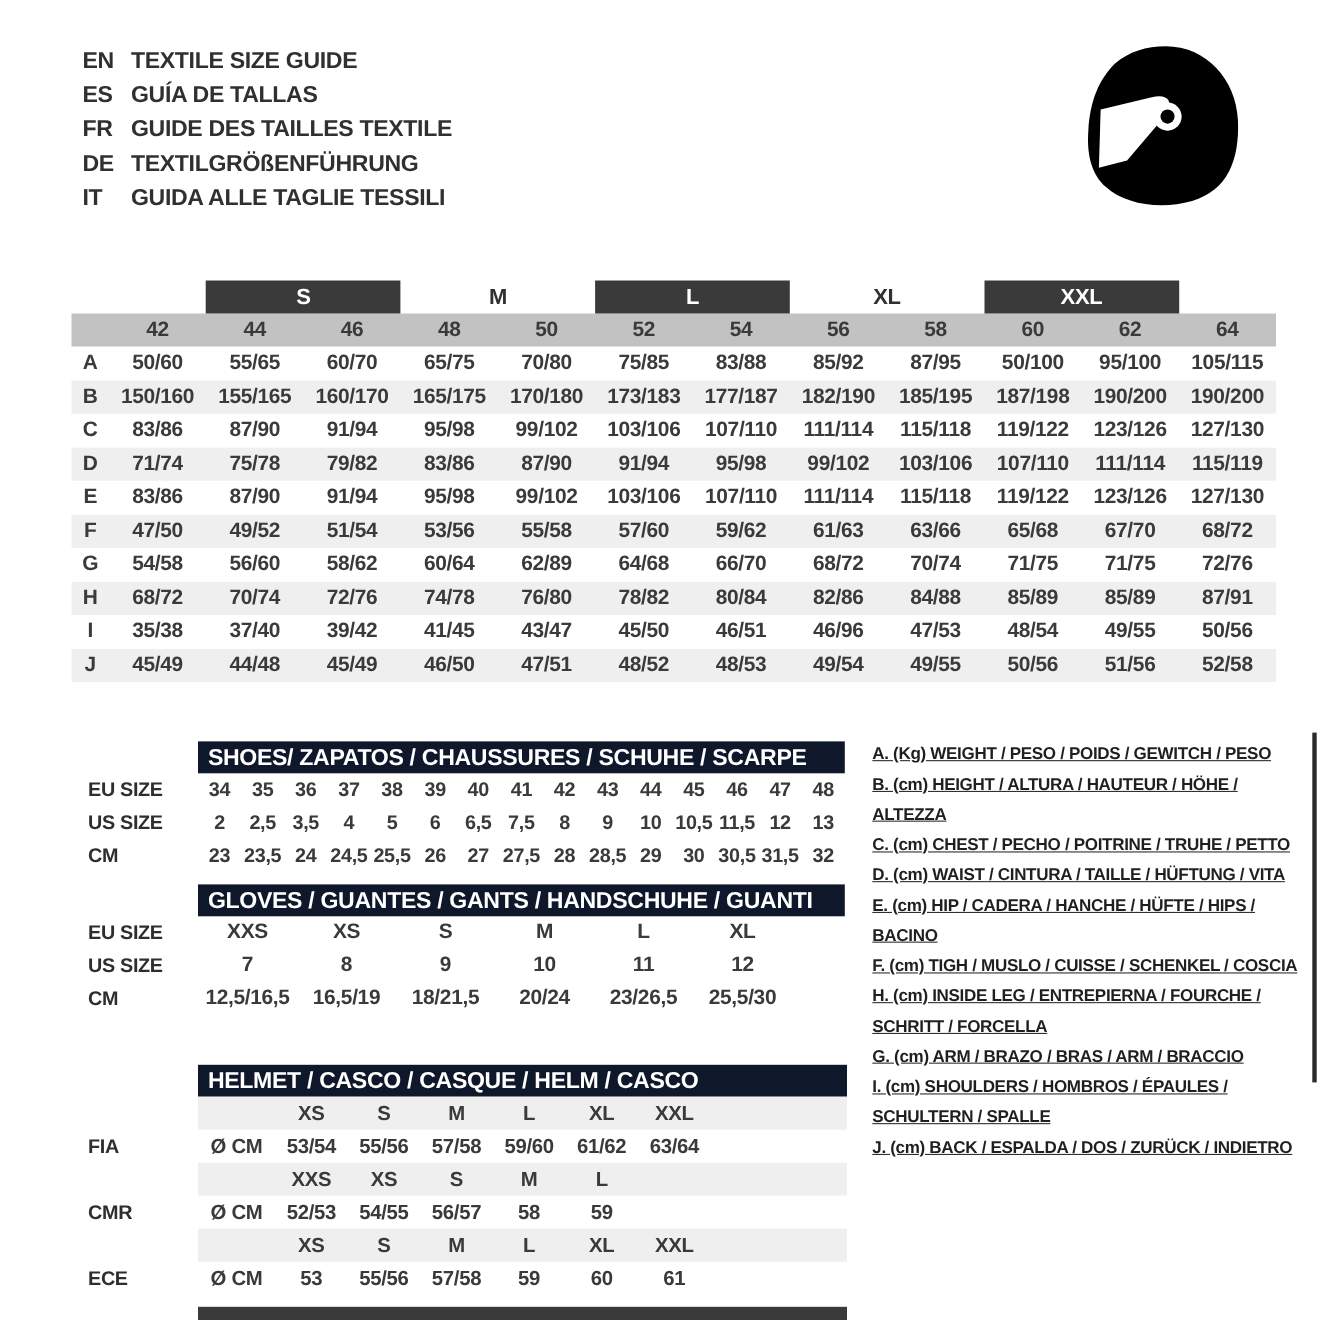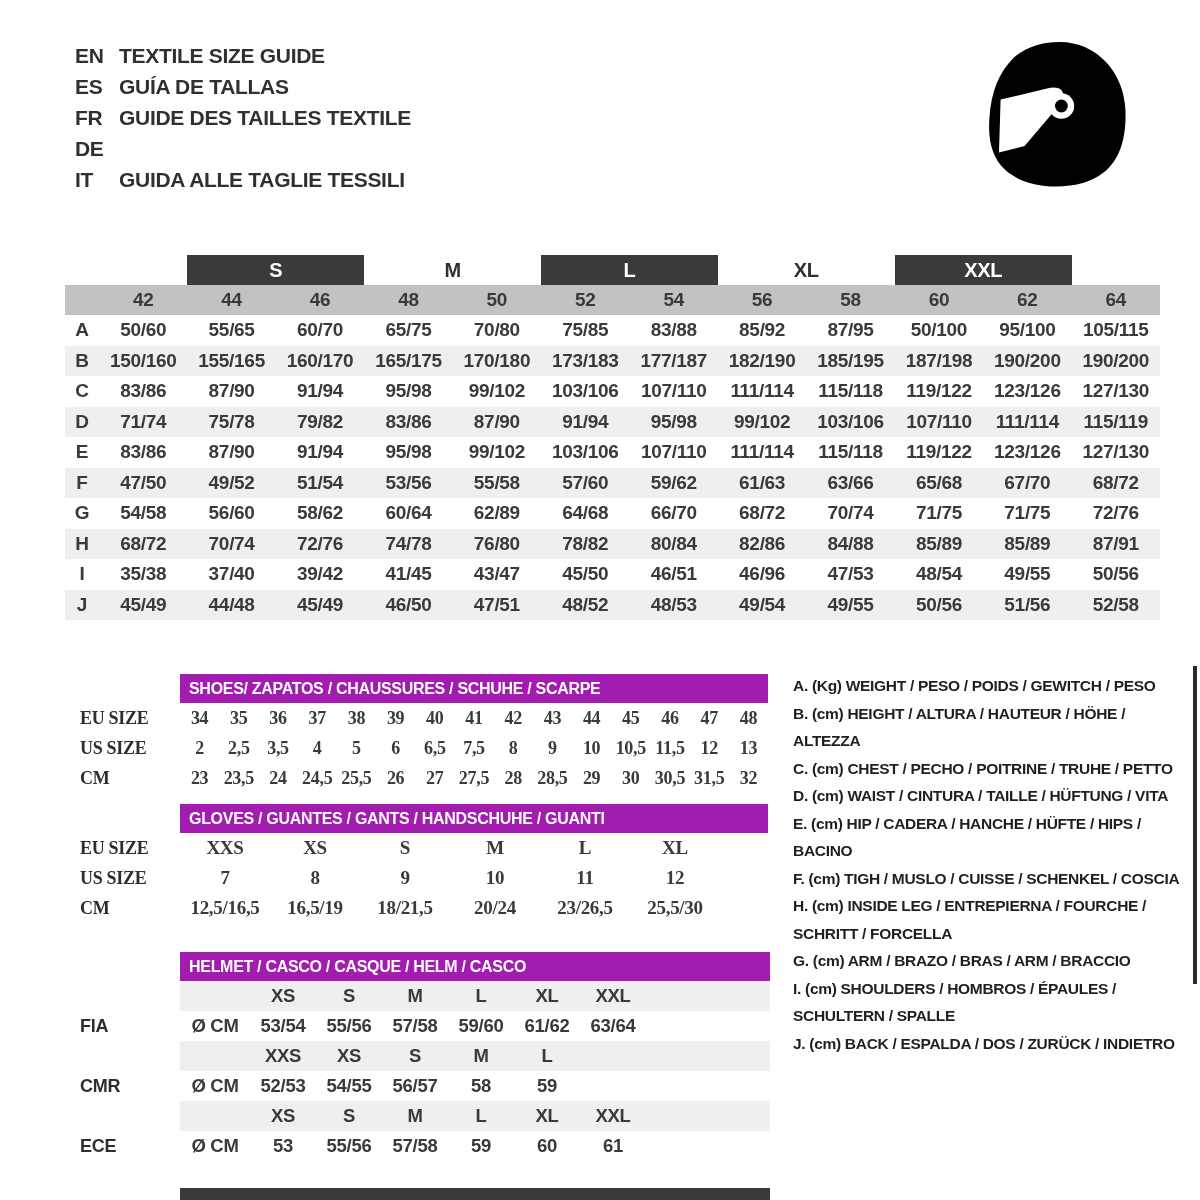--- a/index.html
+++ b/index.html
@@ -28,44 +28,44 @@
   .b-s  { grid-column:3/5; }
   .b-m  { grid-column:5/7; }
   .b-l  { grid-column:7/9; }
   .b-xl { grid-column:9/11; }
   .b-xxl{ grid-column:11/13; }
   .num-row { height:30px; background:#c2c2c2; }
   .mrows > div.mrow { height:30.5px; }
   .mrows > div.mrow:nth-of-type(even) { background:#efefef; }
 
   
-  .sec-title { margin-left:115px; width:588px; height:29px; background:#a21caf; color:#ffffff;
-               display:flex; align-items:center; padding-left:9px; box-sizing:border-box; font-size:16px; }
+  .sec-title { margin-left:115px; width:588px; height:29px; background:#0f172a; color:#ffffff;
+               display:flex; align-items:center; padding-left:9px; box-sizing:border-box; font-size:21px; }
 
   
   #shoes  { left:65px; top:674px; width:1095px; }
   #gloves { left:65px; top:804px; width:1095px; }
-  .srow { display:flex; height:30px;font-family:Liberation Serif, serif; }
+  .srow { display:flex; height:30px; }
   .rlbl { width:115px; padding-left:15px; box-sizing:border-box; display:flex; align-items:center; font-size:18px; color:#2e2e2e; }
   .rband { width:588px; display:grid; }
   .rows15 .rband { grid-template-columns:repeat(15,1fr); }
   .rows6  .rband { grid-template-columns:repeat(6,90px); }
   .rband .cell { font-size:18px; }
   .rows6 .rband .cell { font-size:19px; }
 
   
   #helmet-table { left:180px; top:952px; width:590px; }
   .hsec { position:relative; }
   .hrow { display:grid; grid-template-columns:70px repeat(6,66px) 1fr; height:30px; }
   .hsizes { background:#efefef; }
   .hcell { display:flex; align-items:center; justify-content:center; font-size:18.5px; color:#3a3a3a; }
   .hlabel { position:absolute; left:-100px; top:30px; width:95px; height:30px; display:flex; align-items:center; font-size:18px; color:#2e2e2e; }
 
   
-  #legend { left:793px; top:672px; width:400px; }
+  #legend { left:793px; top:672px; width:400px;text-decoration:underline; }
   .legend-item { font-size:15.5px; line-height:27.5px; color:#1f1f1f; }
 
   
   #right-edge-line { left:1193px; top:666px; width:4px; height:318px; background:#2b2b2b; }
   #bottom-bar { left:180px; top:1188px; width:590px; height:12px; background:#3a3a3a; }
 </style>
 </head>
 <body>
 
 <div class="abs" id="header-langs">
@@ -80,20 +80,21 @@
       <div class="lang-text">GUÍA DE TALLAS</div>
     </div>
 
     <div class="lang-row">
       <div class="lang-code">FR</div>
       <div class="lang-text">GUIDE DES TAILLES TEXTILE</div>
     </div>
 
     <div class="lang-row">
       <div class="lang-code">DE</div>
+      <div class="lang-text">TEXTILGRÖßENFÜHRUNG</div>
     </div>
 
     <div class="lang-row">
       <div class="lang-code">IT</div>
       <div class="lang-text">GUIDA ALLE TAGLIE TESSILI</div>
     </div>
   </div>
 
 <div class="abs" id="helmet-logo">
   <svg width="160" height="168" viewBox="0 0 100 100" aria-hidden="true">
@@ -254,21 +255,21 @@
         <div class="rband">
           <span style="display:contents">
             
           <div class="cell">12,5/16,5</div><div class="cell">16,5/19</div><div class="cell">18/21,5</div><div class="cell">20/24</div><div class="cell">23/26,5</div><div class="cell">25,5/30</div></span>
         </div>
       </div>
     </span>
 </div>
 
 <div class="abs" id="helmet-table">
-  <div class="sec-title" style="margin-left:0;width:590px;">HELMET / CASCO / CASQUE / HELM / CASCO</div>
+  <div class="sec-title" style="margin-left:0;width:590px;margin-top:16px;">HELMET / CASCO / CASQUE / HELM / CASCO</div>
   <span style="display:contents">
     
   
       <div class="hsec">
         <div class="hlabel">FIA</div>
         <div class="hrow hsizes">
           <div class="hcell"></div>
           <span style="display:contents">
             
           <div class="hcell">XS</div><div class="hcell">S</div><div class="hcell">M</div><div class="hcell">L</div><div class="hcell">XL</div><div class="hcell">XXL</div></span>

